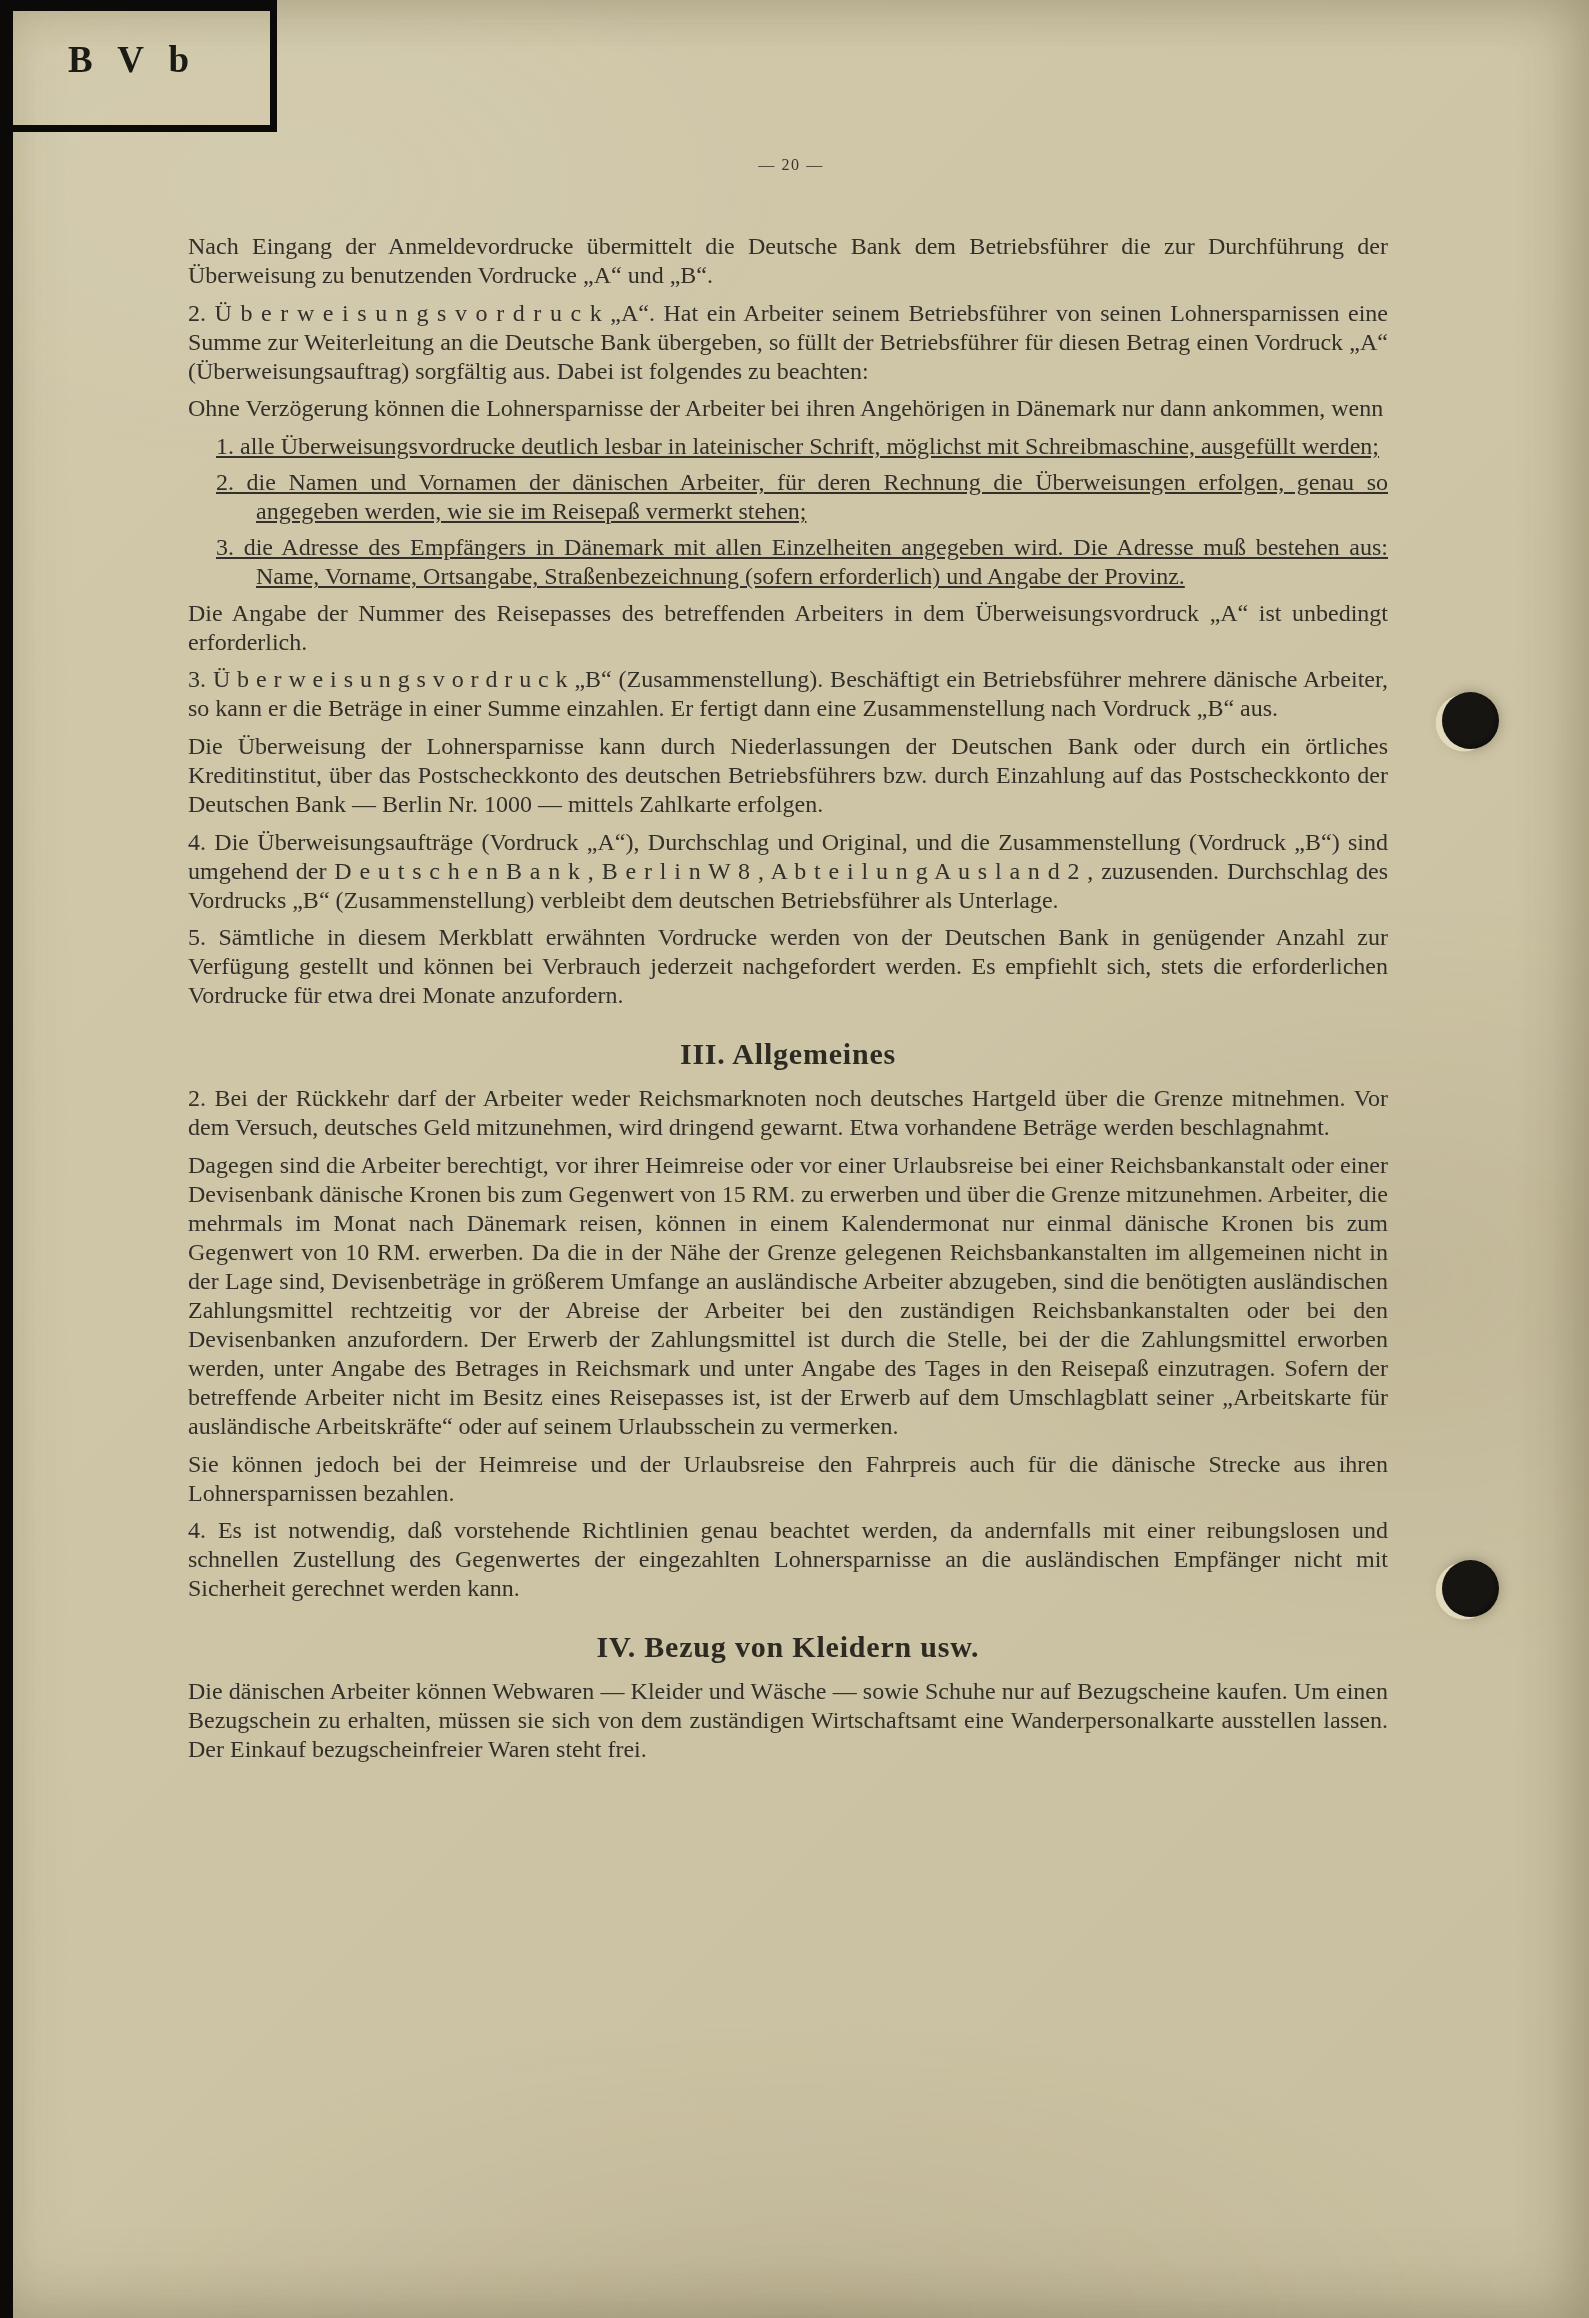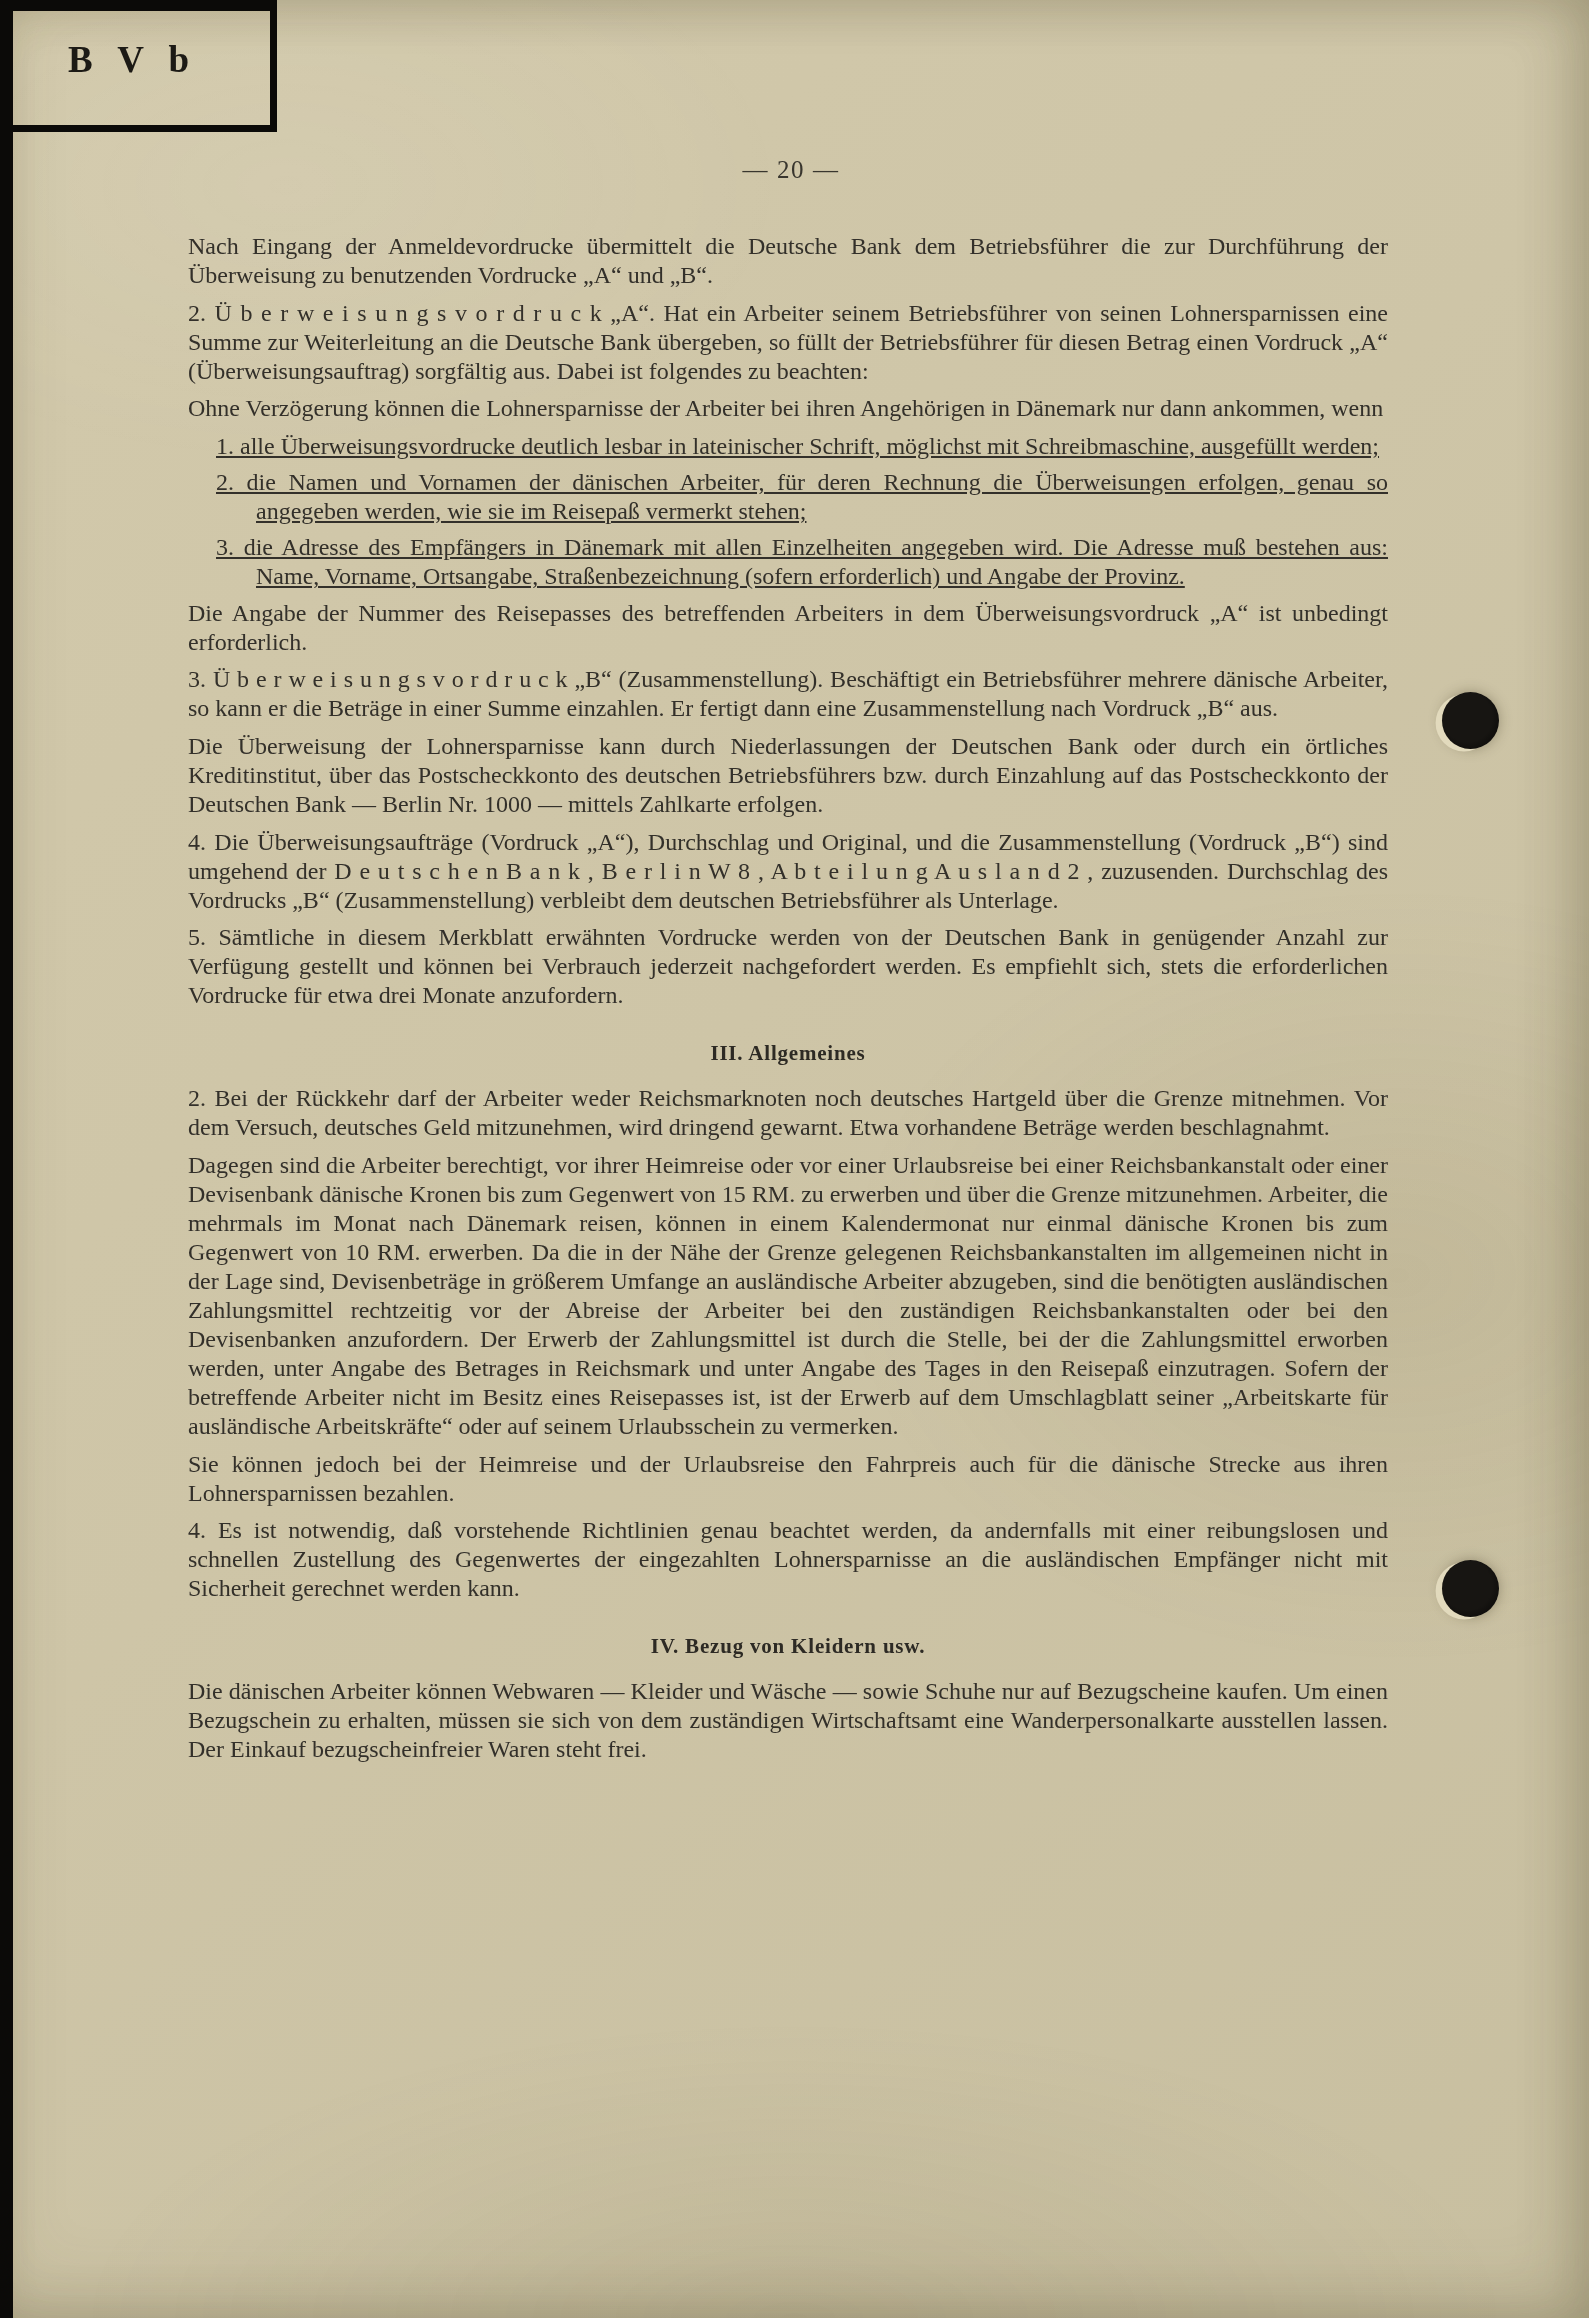--- a/index.html
+++ b/index.html
@@ -44,21 +44,21 @@
     letter-spacing: 8px;
     color: #1c1a15;
   }
 
   .page-number {
     position: absolute;
     top: 156px;
     left: 191px;
     width: 1200px;
     text-align: center;
-    font-size: 25px;
+    font-size: 16px;
     letter-spacing: 1.6px;
     color: #39362e;
   }
 
   
   .body-text {
     position: absolute;
     left: 188px;
     top: 232px;
     width: 1200px;
@@ -70,21 +70,21 @@
   .body-text p {
     margin: 0 0 8.7px 0;
   }
   .body-text p.sub-item {
     padding-left: 68px;
     text-indent: -40px;
     margin-bottom: 7.2px;
     text-decoration: underline;
   }
   .body-text h2.section-heading {
-    font-size: 21px;
+    font-size: 30px;
     font-weight: bold;
     text-align: center;
     color: #2d2a24;
     margin: 29px 0 16px 0;
     letter-spacing: 0.8px;
   }
 
   
   .punch-hole {
     position: absolute;

